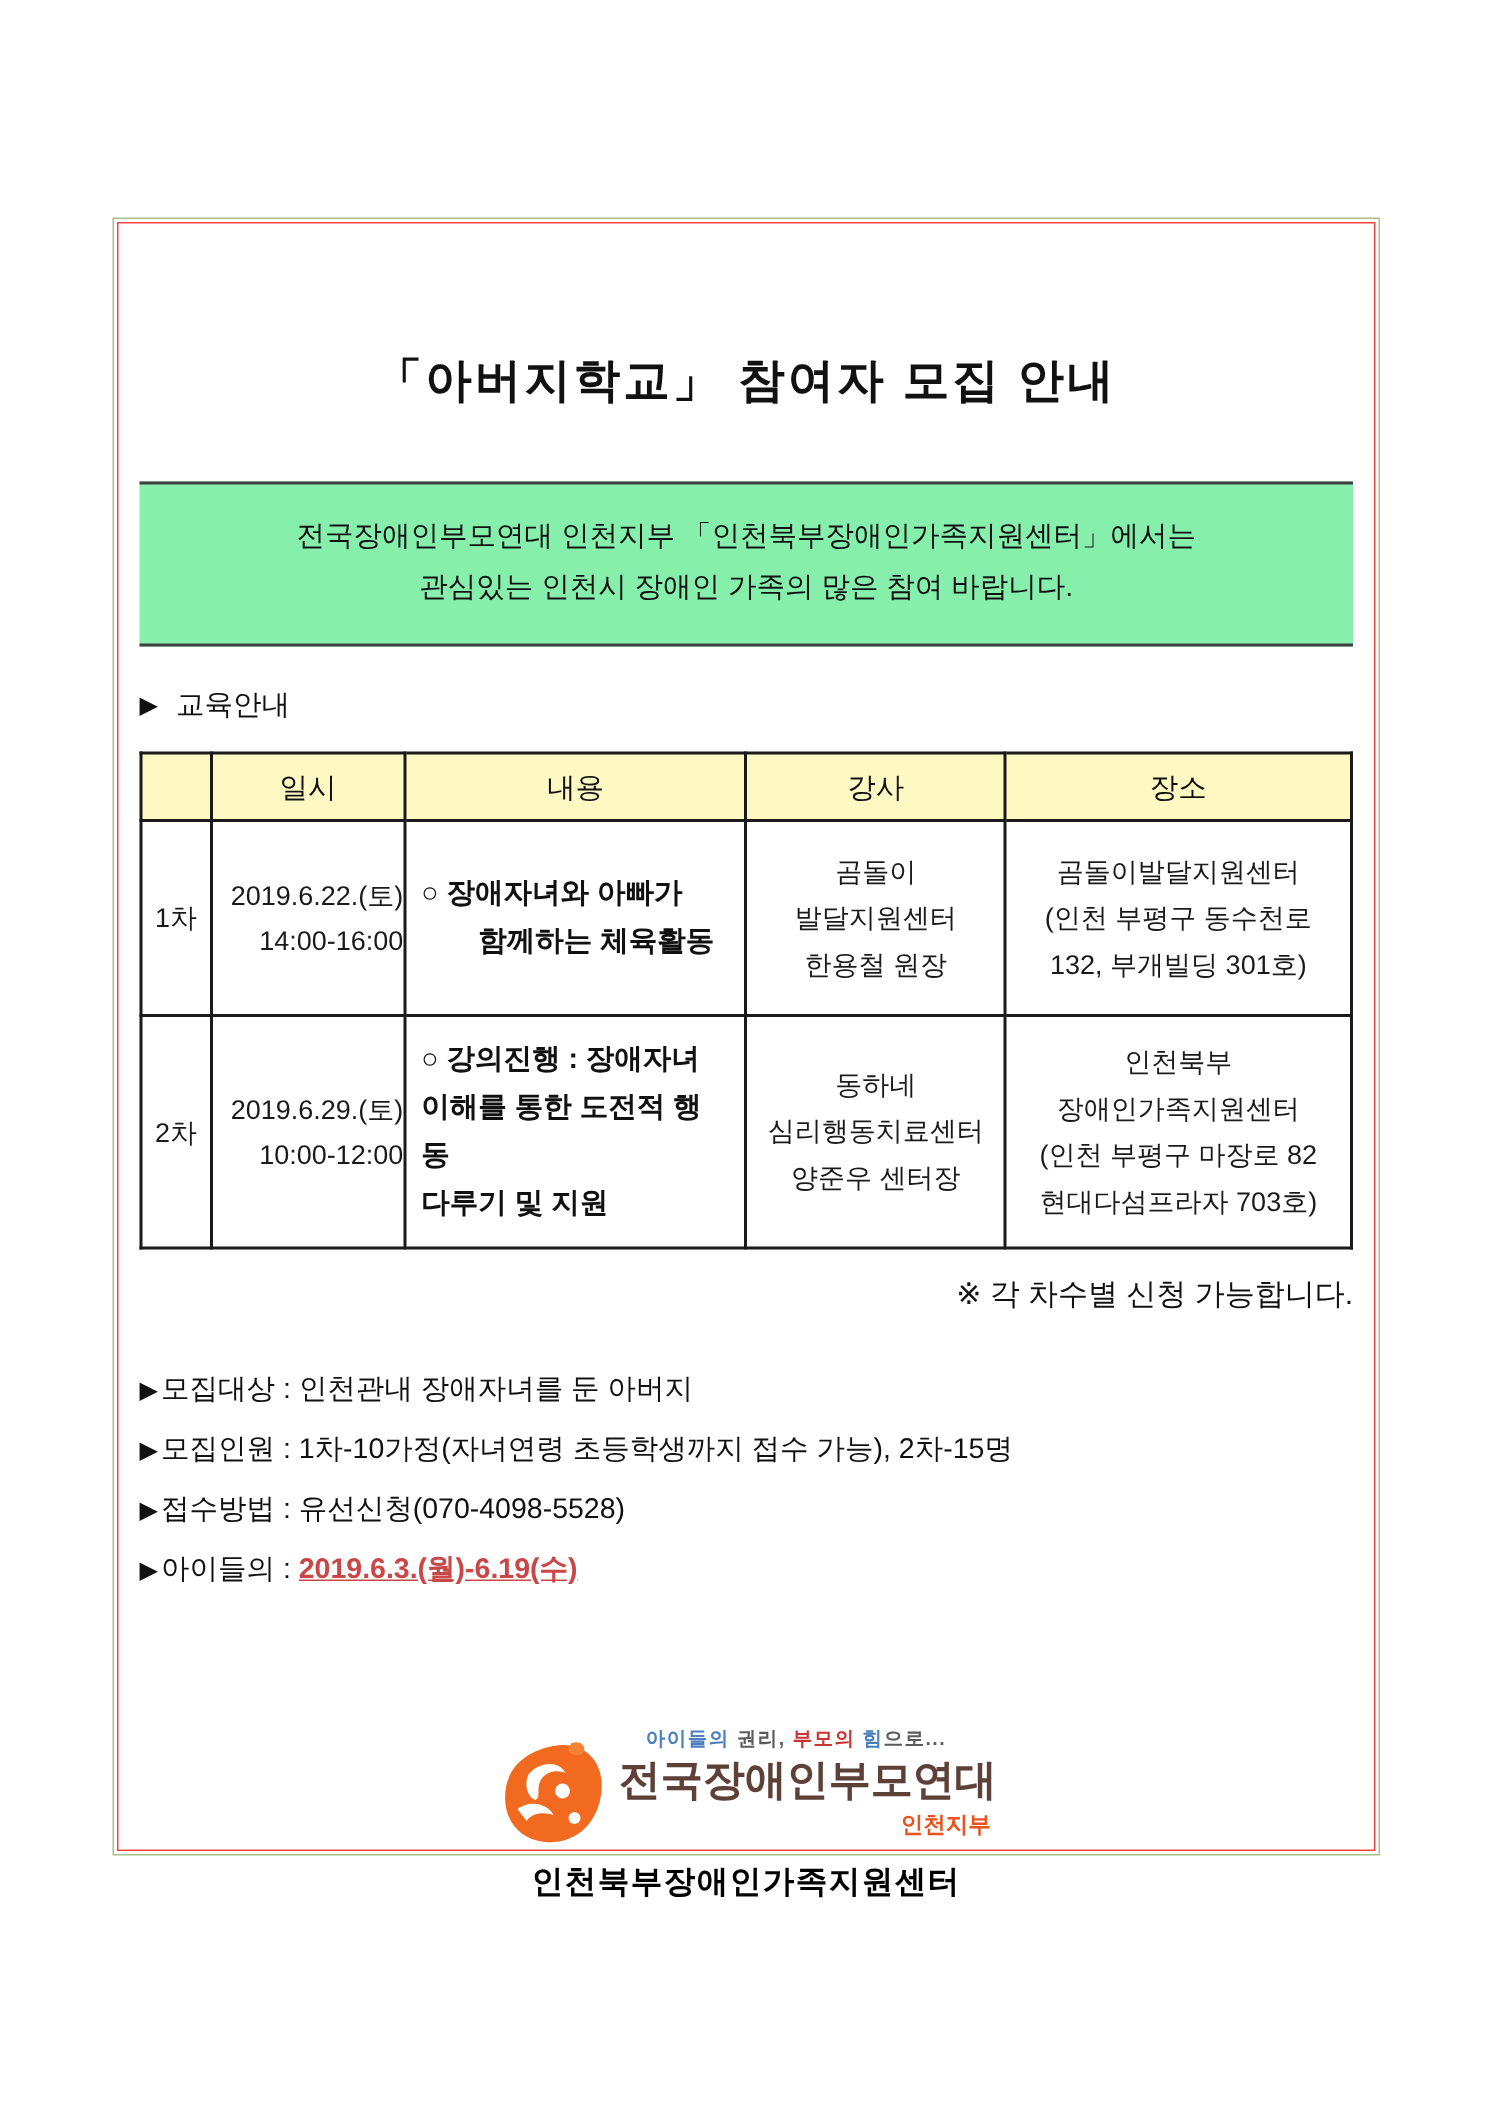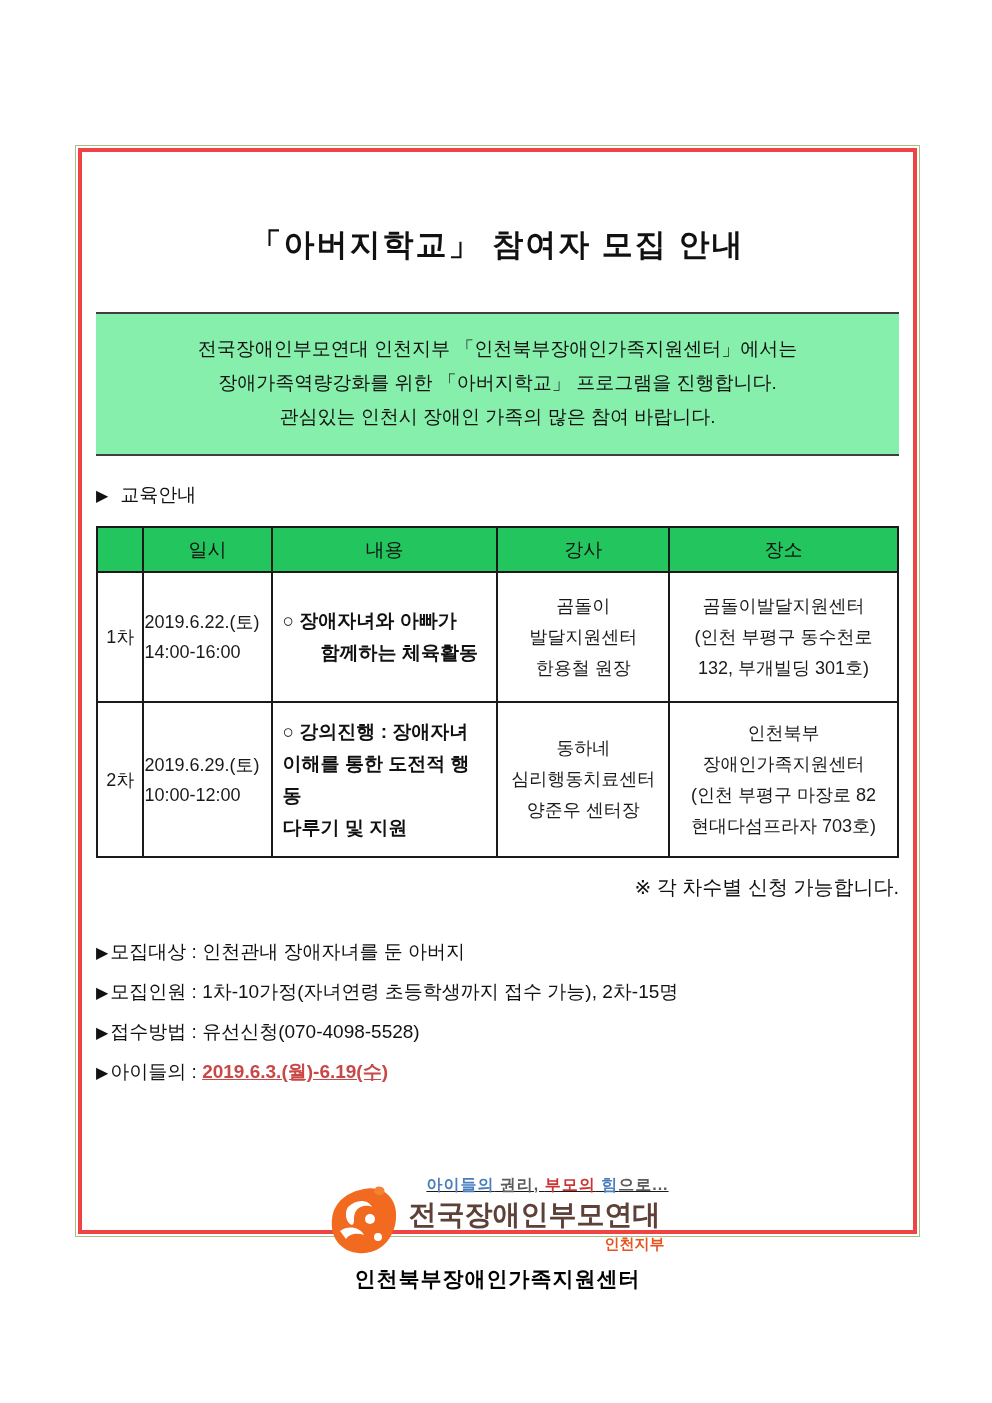--- a/index.html
+++ b/index.html
@@ -12,22 +12,22 @@
   }
   .frame-outer {
     position: absolute;
     left: 75px; top: 145px;
     width: 845px; height: 1092px;
     border: 1px solid #aabf85;
   }
   .frame-inner {
     position: absolute;
     left: 2px; top: 2px; right: 2px; bottom: 2px;
-    border: 4px solid #ef4444;
-    padding: 0 14px;
+    border: 1px solid #ef4444;
+    padding: 12px 14px;
   }
   .doc-title {
     margin-top: 72px;
     text-align: center;
     font-size: 31px;
     font-weight: bold;
     letter-spacing: 2px;
     color: #111;
   }
   .intro-box {
@@ -54,28 +54,28 @@
     margin-top: 18px;
     width: 100%;
     border-collapse: collapse;
     table-layout: fixed;
   }
   table.schedule th, table.schedule td {
     border: 2px solid #1a1a1a;
     vertical-align: middle;
   }
   table.schedule th {
-    background: #22c55e;
+    background: #fef9c3;
     height: 45px;
     font-size: 19px;
     font-weight: normal;
     color: #111;
   }
   td.round-cell { text-align: center; font-size: 18px; }
-  td.date-cell { text-align: left; font-size: 18px; line-height: 30px; }
+  td.date-cell { text-align: right; font-size: 18px; line-height: 30px; }
   td.content-cell {
     font-weight: bold;
     font-size: 19px;
     line-height: 32px;
     padding: 8px 10px;
     color: #111;
   }
   .content-indent { padding-left: 38px; }
   td.lecturer-cell, td.place-cell {
     text-align: center;
@@ -113,25 +113,24 @@
     align-items: center;
   }
   .logo-row {
     display: flex;
     align-items: flex-start;
     gap: 6px;
   }
   .logo-icon { width: 76px; height: 78px; margin-top: 6px; }
   .logo-text-col { display: flex; flex-direction: column; }
   .tagline {
-    font-size: 16px;
+    font-size: 13px;
     font-weight: bold;
     letter-spacing: 1px;
     padding-left: 18px;
-    text-decoration: underline;
   }
   .tagline .t-blue { color: #4a7ebc; }
   .tagline .t-dark { color: #5b5b5b; }
   .tagline .t-red  { color: #cc3333; }
   .org-name {
     font-size: 28px;
     font-weight: bold;
     color: #5d4037;
     letter-spacing: 0px;
     font-family: "Liberation Serif", "DejaVu Serif", serif;
@@ -155,21 +154,20 @@
 </head>
 <body>
 
 <div class="frame-outer">
   <div class="frame-inner">
 
     <h1 class="doc-title">「아버지학교」 참여자 모집 안내</h1>
 
     <div class="intro-box">
       <div>전국장애인부모연대 인천지부 「인천북부장애인가족지원센터」에서는</div>
-      <div>장애가족역량강화를 위한 「아버지학교」 프로그램을 진행합니다.</div>
       <div>관심있는 인천시 장애인 가족의 많은 참여 바랍니다.</div>
     </div>
 
     <div class="section-heading">
       <span class="marker">▶</span>
       <span>교육안내</span>
     </div>
 
     <table class="schedule">
       <colgroup>

